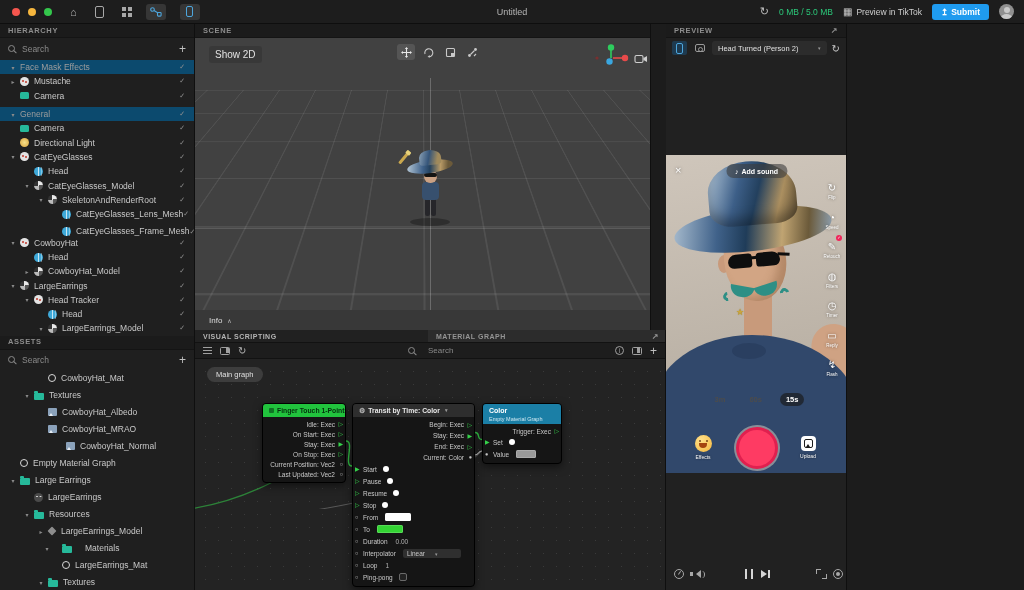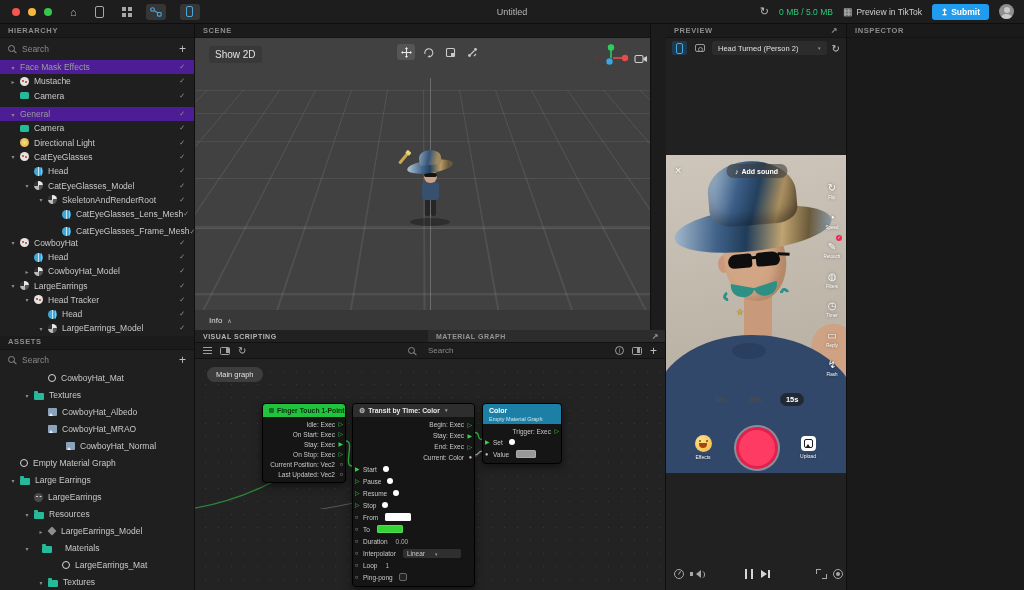--- a/index.html
+++ b/index.html
@@ -35,21 +35,21 @@
   .searchrow{display:flex;align-items:center;padding:0 8px;color:#8a8a8a;font-size:8.5px;flex:none}
   .h-search{height:22px}.a-search{height:20px}
   .mag{position:relative;width:8px;height:8px;margin-right:6px;flex:none}
   .mag::before{content:"";position:absolute;left:0;top:0;width:5px;height:5px;border:1px solid #8a8a8a;border-radius:50%}
   .mag::after{content:"";position:absolute;width:3.5px;height:1.2px;background:#8a8a8a;transform:rotate(45deg);left:5px;top:6px}
   .plus{margin-left:auto;color:#c0c0c0;font-size:12px;line-height:1}
   .tree{flex:none;overflow:hidden}
   .atree{flex:1;overflow:hidden}
   .trow{display:flex;align-items:center;height:14.3px;font-size:8.5px;color:#c9c9c9;white-space:nowrap}
   .atree .trow{height:17px}
-  .trow.group{background:#4c1d95;color:#9c9c9c}
+  .trow.group{background:#0c4a6e;color:#9c9c9c}
   .trow.gap{margin-top:4px}
   .chev{width:14px;flex:none;text-align:center;color:#8a8a8a;font-size:6px}
   .chev.down::before{content:"▾"}.chev.right::before{content:"▸"}
   .check{margin-left:auto;margin-right:9px;color:#8f8f8f;font-size:7px}
   .check::before{content:"✓"}
   .ticon{display:none;flex:none;margin-right:5px}
   .ticon.cam{display:inline-block;width:9px;height:7px;background:#26b99a;border-radius:1.5px;position:relative}
   .ticon.cam::after{content:"";position:absolute;right:-2px;top:1.5px;border:2px solid transparent;border-left:3px solid #26b99a}
   .ticon.face{display:inline-block;width:9px;height:9px;background:#e3e3e3;border-radius:50%;position:relative}
   .ticon.face::after{content:"";position:absolute;left:2px;top:3px;width:2px;height:2px;border-radius:50%;background:#c0392b;box-shadow:3px 1px #c0392b}
@@ -442,21 +442,21 @@
         <div class="trow" style="padding-left: 20px;">
           <span class="chev down"></span>
           <span class="ticon folder"></span>
           <span>Resources</span>
         </div>
         <div class="trow" style="padding-left: 34px;">
           <span class="chev right"></span>
           <span class="ticon box"></span>
           <span>LargeEarrings_Model</span>
         </div>
-        <div class="trow" style="padding-left: 20px; gap: 8px;">
+        <div class="trow" style="padding-left: 40px; gap: 8px;">
           <span class="chev down"></span>
           <span class="ticon folder"></span>
           <span>Materials</span>
         </div>
         <div class="trow" style="padding-left: 48px;">
           <span class="chev"></span>
           <span class="ticon mat"></span>
           <span>LargeEarrings_Mat</span>
         </div>
         <div class="trow" style="padding-left: 34px;">
@@ -840,20 +840,14 @@
             <span class="wave"></span>
           </span>
         <span class="pause"></span>
         <span class="step"></span>
         <span class="cap-ico"></span>
         <span class="rec-ico"></span>
       </div>
     </div>
   </div>
 
-  <div class="inspector">
-    <div class="cap">
-        <span>INSPECTOR</span>
-      </div>
-    <div class="insp-body"></div>
-  </div>
 
 </div>
 
 </body></html>

